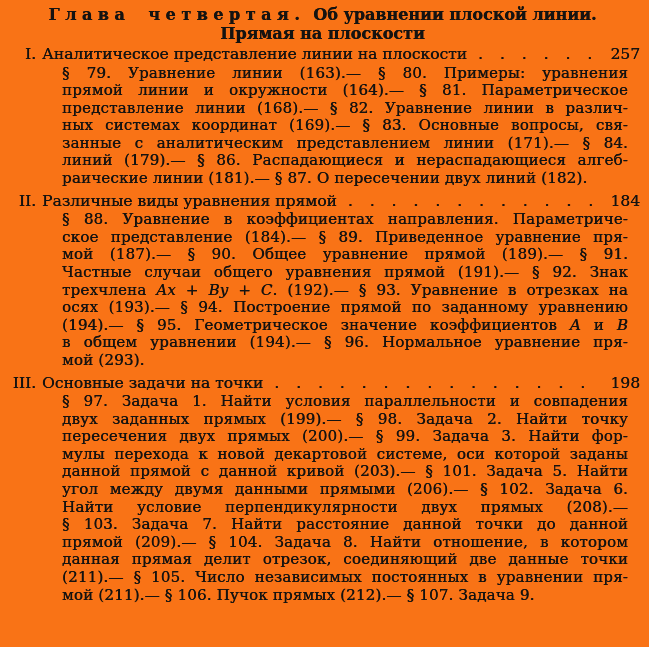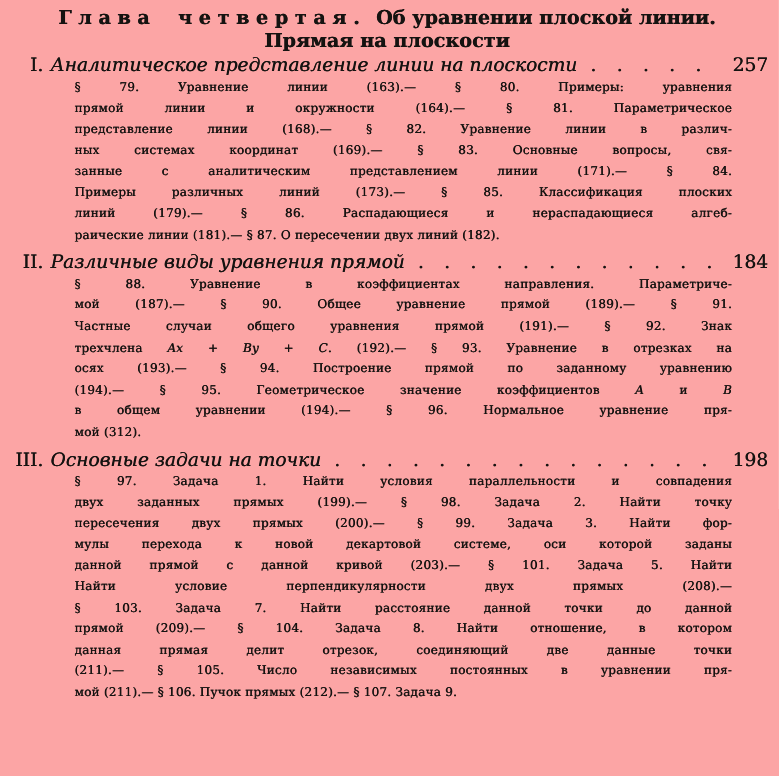--- a/index.html
+++ b/index.html
@@ -6,21 +6,21 @@
   body {
     width: 649px; height: 647px;
     background: #f6f5f1;
     font-family: "DejaVu Serif", "Liberation Serif", serif;
   }
   .page {
     position: relative;
     width: 649px; height: 647px;
     box-sizing: border-box;
     padding: 5px 9px 0 5px;
-    background: #fca5a5;
+    background: #f97316;
     color: #151311;
     overflow: hidden;
     text-shadow: 0.35px 0 0 currentColor; 
   }
   .chapter-title {
     text-align: center;
     font-weight: bold;
     font-size: 16px;
     line-height: 19px;
     margin-bottom: 2px;
@@ -32,33 +32,33 @@
   }
   .entry {
     display: flex;
     align-items: baseline;
     font-size: 15.5px;
     line-height: 19.5px;
     white-space: nowrap;
   }
   .entry + .entry, .para + .entry { margin-top: 3px; }
   .numeral { flex: 0 0 31px; text-align: right; }
-  .entry-title { margin-left: 6px; font-style: italic; }
+  .entry-title { margin-left: 6px; }
   .leader {
     flex: 1 1 auto;
     margin-left: 11px;
     letter-spacing: 4.5px;
     word-spacing: 3px;
     overflow: hidden;
     text-align: left;
   }
   .pagenum { flex: 0 0 auto; margin-left: 8px; min-width: 28px; text-align: right; }
   .para {
-    margin: 0 30px 4px 57px;
-    font-size: 10px;
+    margin: 0 12px 4px 57px;
+    font-size: 15px;
     line-height: 17.6px;
     letter-spacing: 0.2px;
   }
   .para .toc-line {
     text-align: justify;
     text-align-last: justify;
   }
   .para .toc-line.last { text-align-last: left; }
 </style>
 </head>
@@ -78,54 +78,55 @@
     <span class="entry-title">Аналитическое представление линии на плоскости</span>
     <span class="leader">. . . . . . .</span>
     <span class="pagenum">257</span>
   </div>
   <div class="para">
       <div class="toc-line">§ 79. Уравнение линии (163).— § 80. Примеры: уравнения</div>
       <div class="toc-line">прямой линии и окружности (164).— § 81. Параметрическое</div>
       <div class="toc-line">представление линии (168).— § 82. Уравнение линии в различ-</div>
       <div class="toc-line">ных системах координат (169).— § 83. Основные вопросы, свя-</div>
       <div class="toc-line">занные с аналитическим представлением линии (171).— § 84.</div>
-      <div class="toc-line">Примеры различных линий (173).— § 85. Классификация плоских</div>
       <div class="toc-line">линий (179).— § 86. Распадающиеся и нераспадающиеся алгеб-</div>
       <div class="toc-line last">раические линии (181).— § 87. О пересечении двух линий (182).</div>
     </div>
 
   <div class="entry">
     <span class="numeral">II.</span>
     <span class="entry-title">Различные виды уравнения прямой</span>
     <span class="leader">. . . . . . . . . . . . .</span>
     <span class="pagenum">184</span>
   </div>
   <div class="para">
       <div class="toc-line">§ 88. Уравнение в коэффициентах направления. Параметриче-</div>
+      <div class="toc-line">ское представление (184).— § 89. Приведенное уравнение пря-</div>
       <div class="toc-line">мой (187).— § 90. Общее уравнение прямой (189).— § 91.</div>
       <div class="toc-line">Частные случаи общего уравнения прямой (191).— § 92. Знак</div>
       <div class="toc-line">трехчлена <i>Ax</i> + <i>By</i> + <i>C</i>. (192).— § 93. Уравнение в отрезках на</div>
       <div class="toc-line">осях (193).— § 94. Построение прямой по заданному уравнению</div>
       <div class="toc-line">(194).— § 95. Геометрическое значение коэффициентов <i>A</i> и <i>B</i></div>
       <div class="toc-line">в общем уравнении (194).— § 96. Нормальное уравнение пря-</div>
-      <div class="toc-line last">мой (312).</div>
+      <div class="toc-line last">мой (293).</div>
     </div>
 
   <div class="entry">
     <span class="numeral">III.</span>
     <span class="entry-title">Основные задачи на точки</span>
     <span class="leader">. . . . . . . . . . . . . . . . .</span>
     <span class="pagenum">198</span>
   </div>
   <div class="para">
       <div class="toc-line">§ 97. Задача 1. Найти условия параллельности и совпадения</div>
       <div class="toc-line">двух заданных прямых (199).— § 98. Задача 2. Найти точку</div>
       <div class="toc-line">пересечения двух прямых (200).— § 99. Задача 3. Найти фор-</div>
       <div class="toc-line">мулы перехода к новой декартовой системе, оси которой заданы</div>
       <div class="toc-line">данной прямой с данной кривой (203).— § 101. Задача 5. Найти</div>
+      <div class="toc-line">угол между двумя данными прямыми (206).— § 102. Задача 6.</div>
       <div class="toc-line">Найти условие перпендикулярности двух прямых (208).—</div>
       <div class="toc-line">§ 103. Задача 7. Найти расстояние данной точки до данной</div>
       <div class="toc-line">прямой (209).— § 104. Задача 8. Найти отношение, в котором</div>
       <div class="toc-line">данная прямая делит отрезок, соединяющий две данные точки</div>
       <div class="toc-line">(211).— § 105. Число независимых постоянных в уравнении пря-</div>
       <div class="toc-line last">мой (211).— § 106. Пучок прямых (212).— § 107. Задача 9.</div>
     </div>
 
 </div>
 

